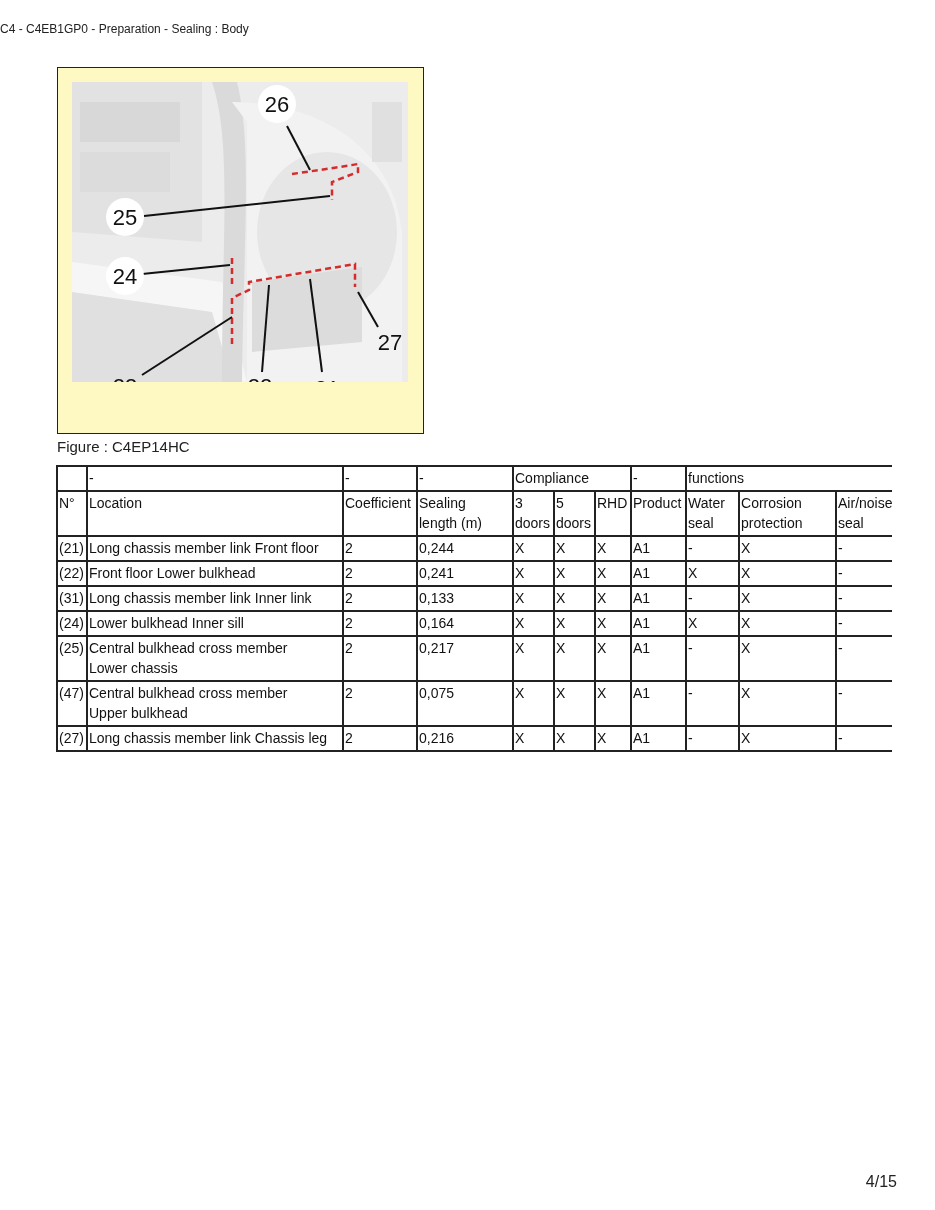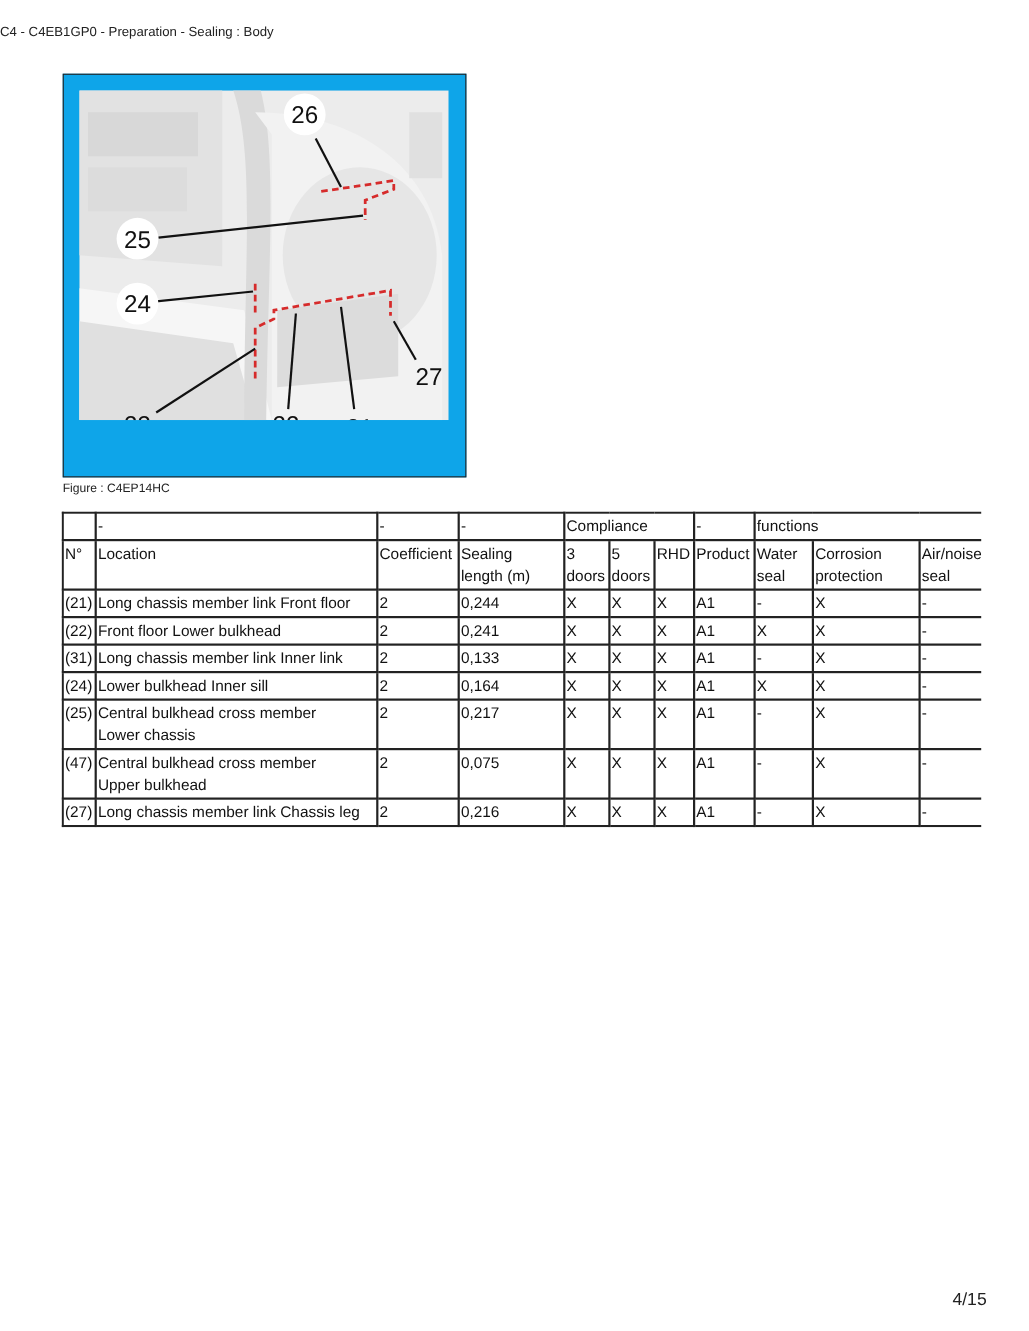--- a/index.html
+++ b/index.html
@@ -1,23 +1,23 @@
 <!DOCTYPE html>
 <html><head>
 <meta charset="utf-8">
 <style>
   html, body { margin: 0; padding: 0; background: #ffffff; }
   body { width: 935px; height: 1210px; position: relative; overflow: hidden;
          font-family: "Liberation Sans", sans-serif; color: #111; }
   .header-title { position: absolute; top: 22px; left: 0; width: 100%; text-align: left;
                   font-size: 12px; color: #222; }
   .figure-frame { position: absolute; left: 57px; top: 67px; width: 365px; height: 365px;
-                  border: 1px solid #222; background: #0ea5e9; }
+                  border: 1px solid #222; background: #fef9c3; }
   .figure-img { position: absolute; left: 14px; top: 14px; width: 336px; height: 300px; overflow: hidden; }
-  .figure-caption { position: absolute; left: 57px; top: 438px; font-size: 11px; color: #222; }
+  .figure-caption { position: absolute; left: 57px; top: 438px; font-size: 15px; color: #222; }
   .table-clip { position: absolute; left: 56px; top: 465px; width: 836px; overflow: hidden; }
   table.seal { border-collapse: collapse; table-layout: fixed; width: 880px; font-size: 14px; }
   table.seal td { border: 2px solid #222; padding: 1px 1px 2px 1px; vertical-align: top; line-height: 20px; white-space: nowrap; overflow: visible; }
   .page-num { position: absolute; right: 38px; top: 1173px; font-size: 16px; color: #222; }
 </style>
 </head>
 <body>
 
 <div class="header-title">C4 - C4EB1GP0 - Preparation - Sealing : Body</div>
 

